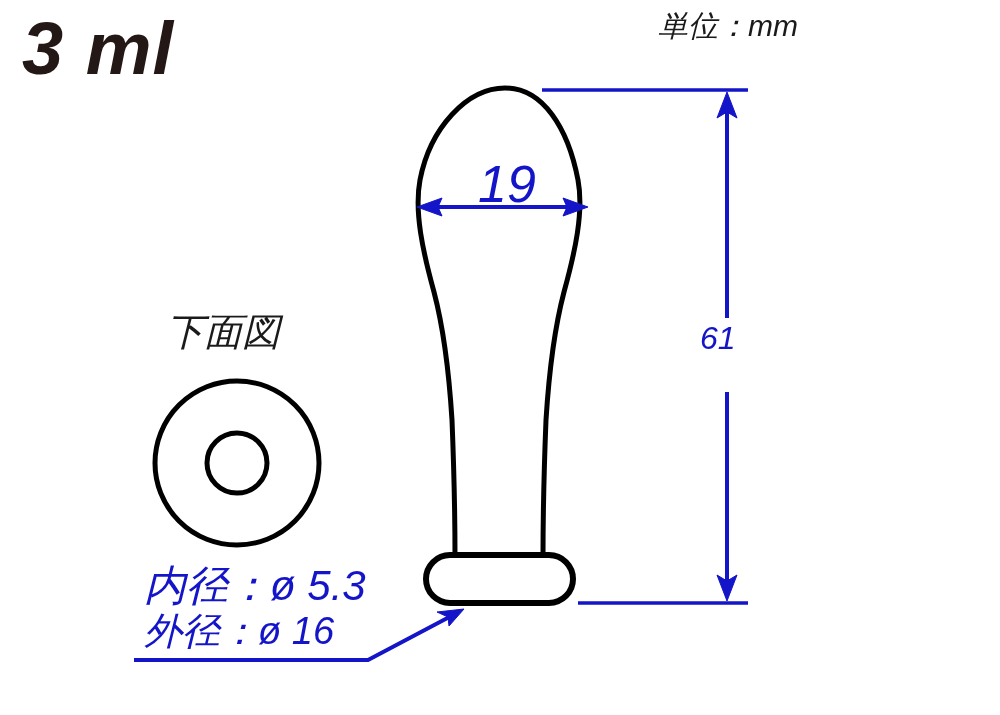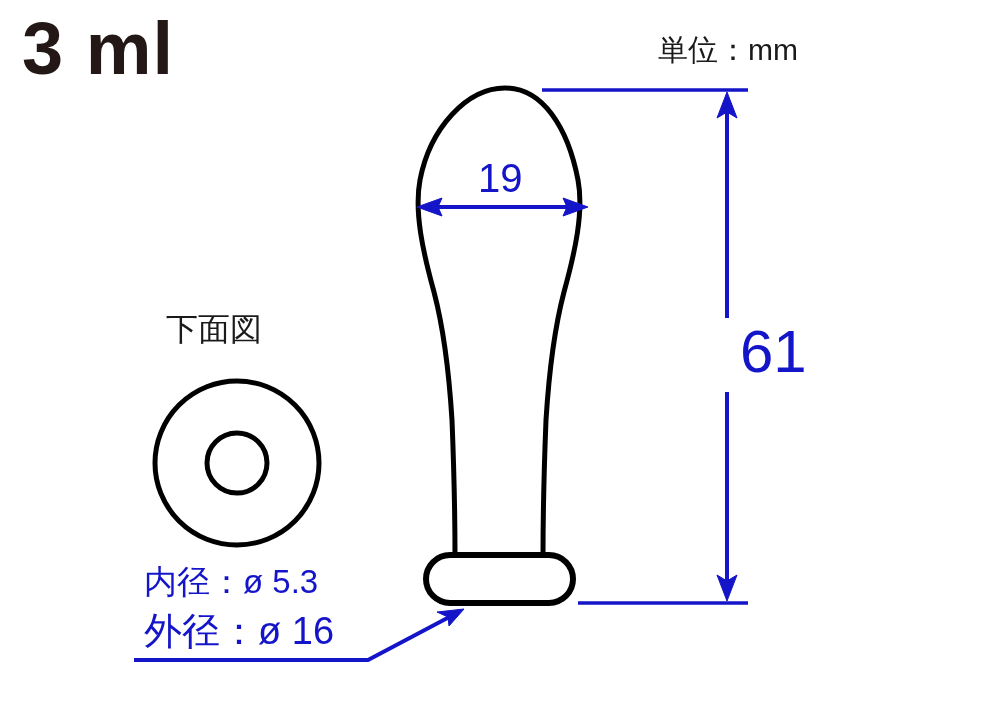--- a/index.html
+++ b/index.html
@@ -10,20 +10,21 @@
   }
   body {
     font-family: "Liberation Sans", "DejaVu Sans", sans-serif;
   }
   #canvas {
     position: relative;
     width: 812px;
     height: 715px;
     background: #ffffff;
     overflow: hidden;
+    font-style: italic;
   }
   #drawing {
     position: absolute;
     left: 0;
     top: 0;
     width: 1000px;
     height: 715px;
   }
   .lbl {
     position: absolute;
@@ -39,53 +40,52 @@
     font-weight: bold;
     letter-spacing: 1px;
     color: #231815;
   }
   
   #unit-note {
     right: 14px;
     top: 11px;
     font-size: 30px;
     color: #1a1a1a;
-    margin-top: 24px;
   }
   
   #caption-side {
     left: 429px;
     top: 20px;
     font-size: 40px;
     color: #1a1a1a;
   }
   #caption-bottom {
     left: 166px;
     top: 313px;
-    font-size: 32px;
+    font-size: 38px;
     color: #1a1a1a;
   }
   
   .dim-text {
     color: #1414c8;
   }
   #dim-width-text {
     left: 478px;
     top: 158px;
-    font-size: 40px;
+    font-size: 52px;
   }
   #dim-height-text {
-    left: 740px;
+    left: 700px;
     top: 322px;
-    font-size: 60px;
+    font-size: 32px;
   }
   #dim-inner-text {
     left: 144px;
     top: 565px;
-    font-size: 33px;
+    font-size: 42px;
     text-align: center;
   }
   #dim-outer-text {
     left: 144px;
     top: 612px;
     font-size: 38px;
   }
 </style>
 </head>
 <body>

